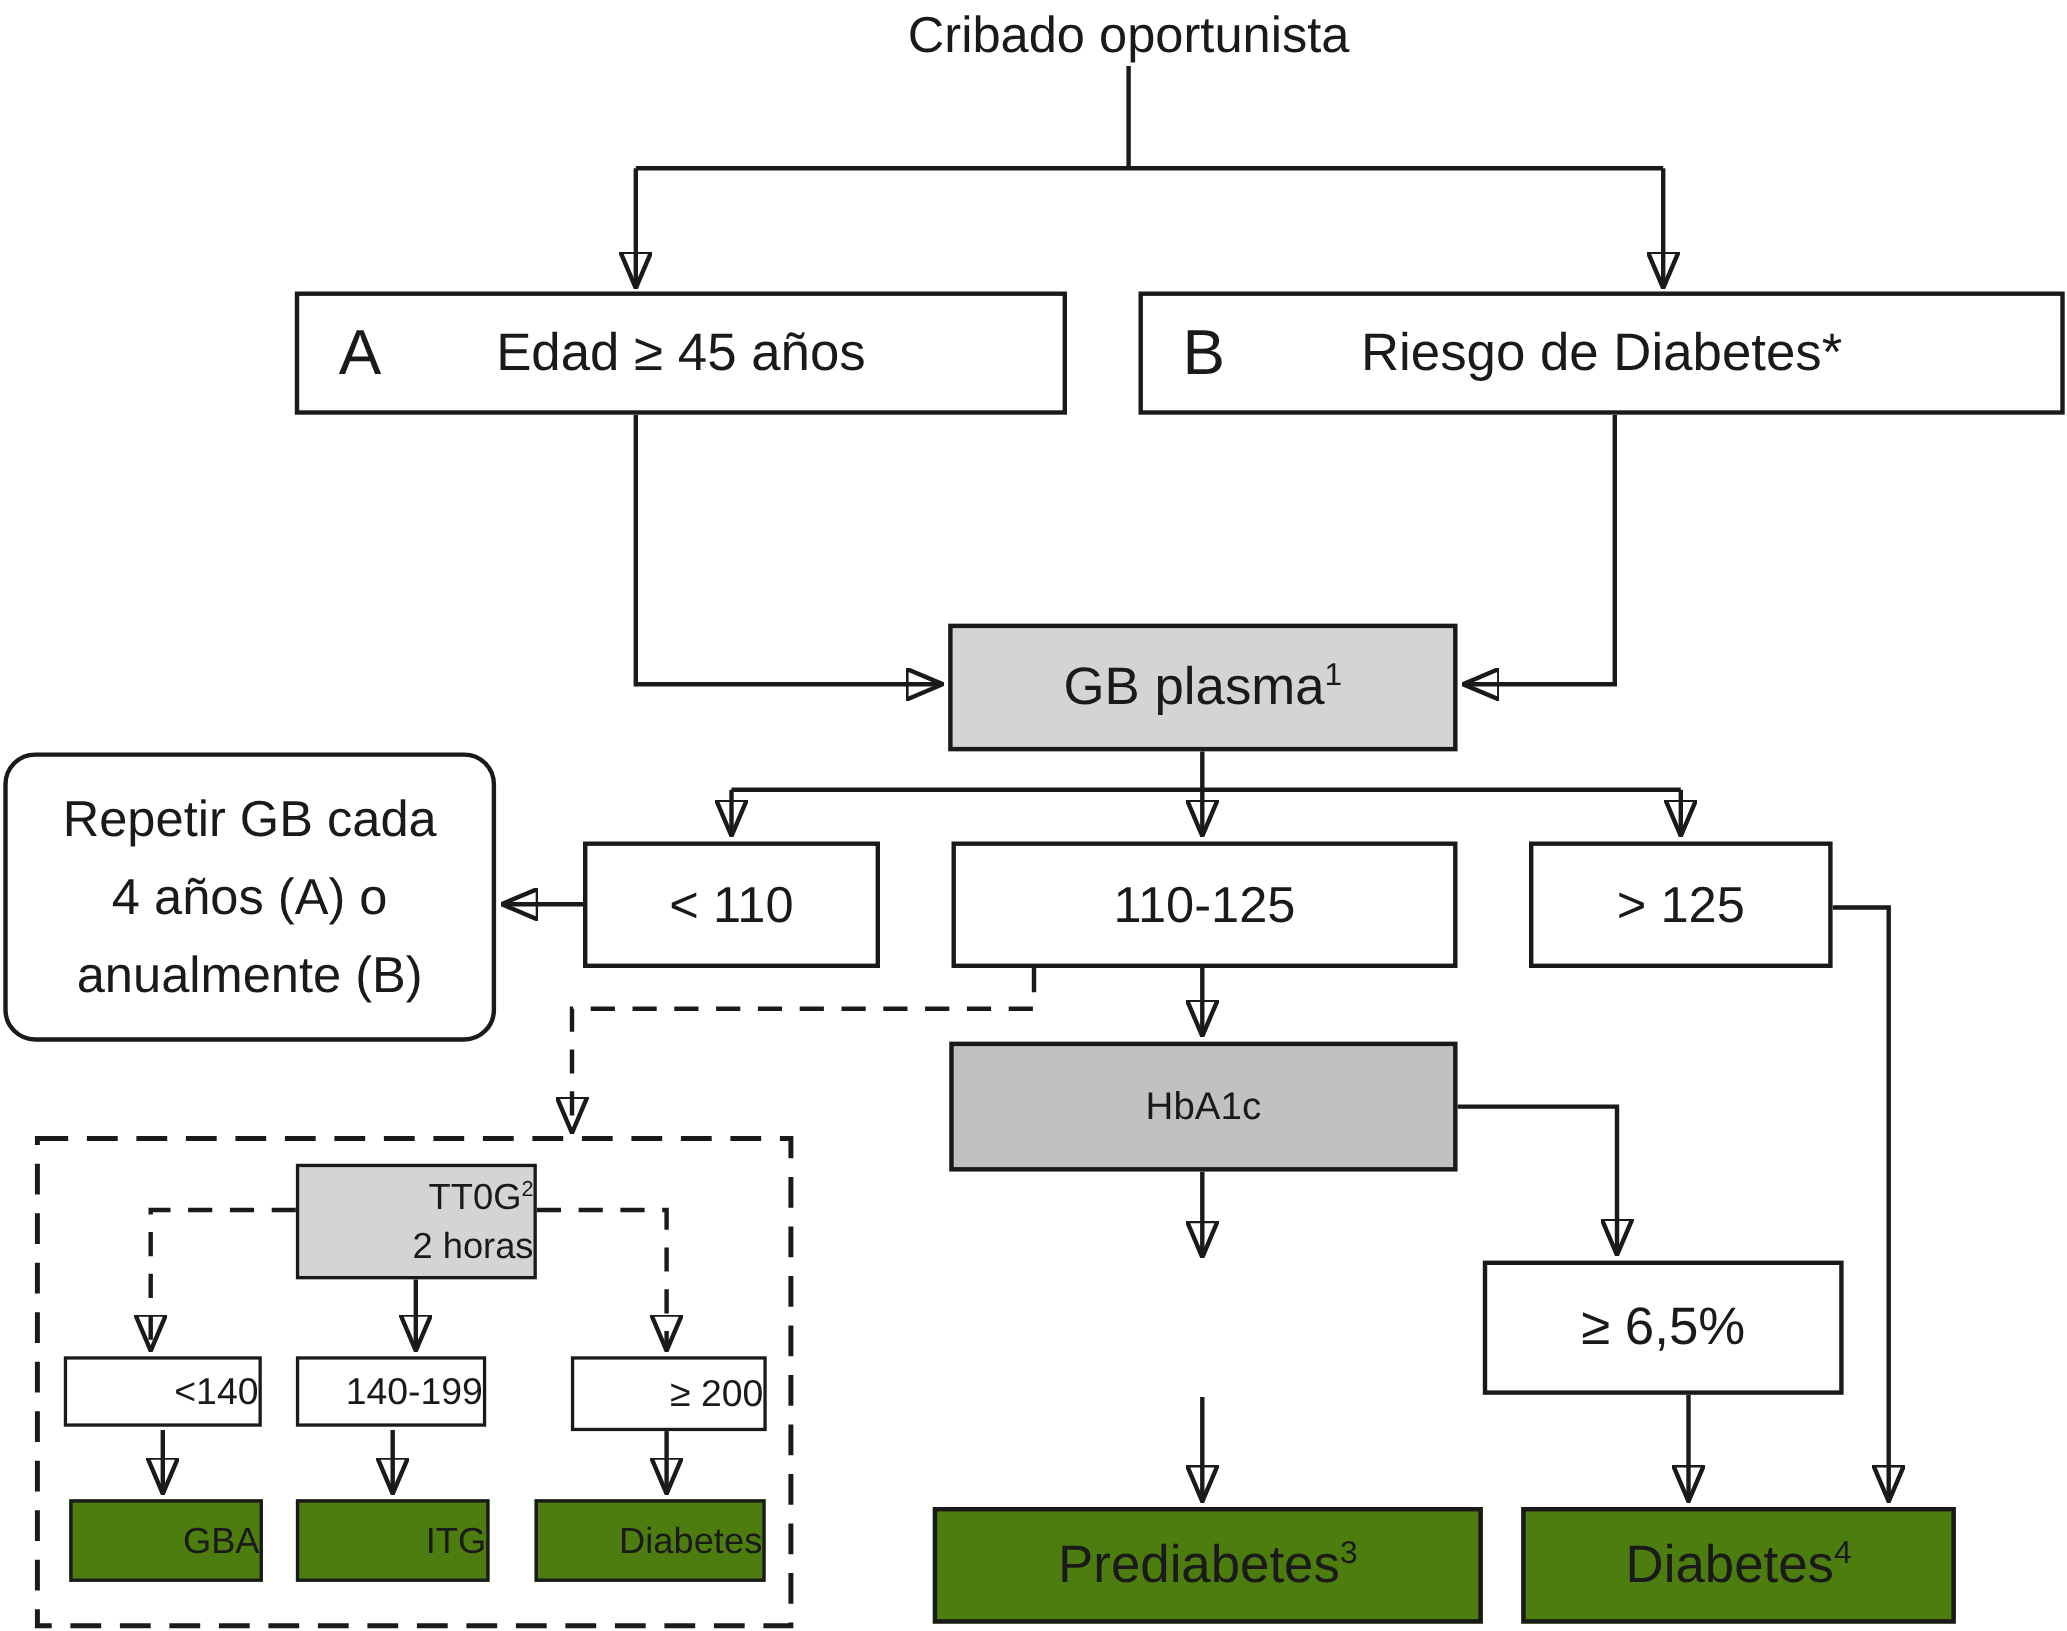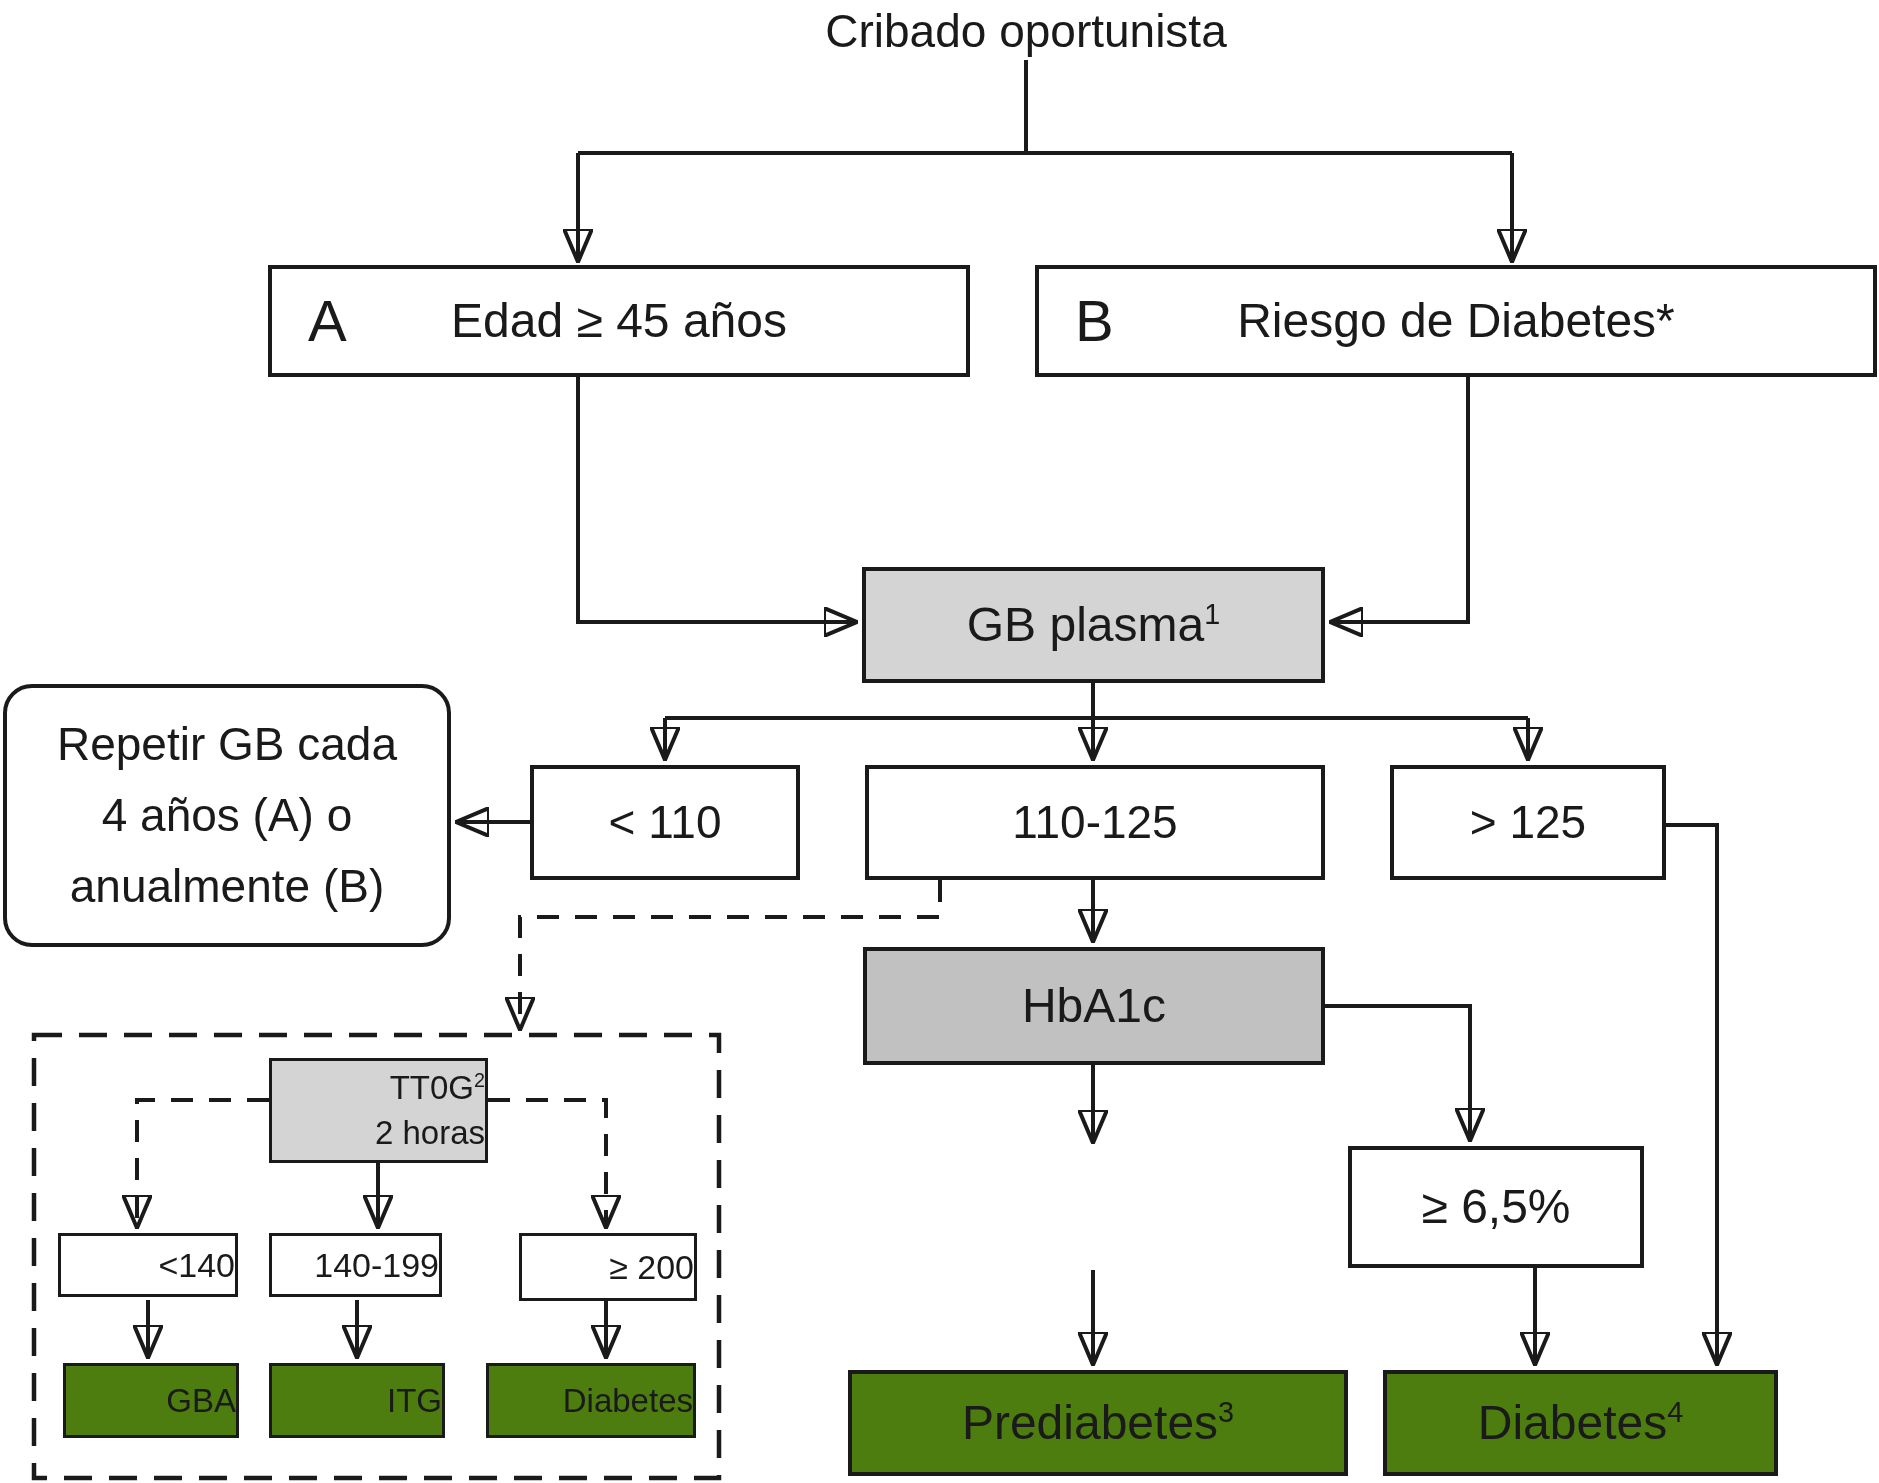--- a/index.html
+++ b/index.html
@@ -38,23 +38,23 @@
   sup { font-size:60%; line-height:0; }
 
   
   #boxA        { left:268px;  top:265px;  width:702px; height:112px; font-size:48px; }
   #boxB        { left:1035px; top:265px;  width:842px; height:112px; font-size:48px; }
   #gb          { left:862px;  top:567px;  width:463px; height:116px; font-size:48px; }
   #repetir     { left:3px;    top:684px;  width:448px; height:263px; font-size:46px; line-height:1.55;border-radius:29px; }
   #lt110       { left:530px;  top:765px;  width:270px; height:115px; font-size:46px;justify-content:center; }
   #b110125     { left:865px;  top:765px;  width:460px; height:115px; font-size:46px; }
   #gt125       { left:1390px; top:765px;  width:276px; height:115px; font-size:46px; }
-  #hba1c       { left:863px;  top:947px;  width:462px; height:118px; font-size:48px; }
+  #hba1c       { left:863px;  top:947px;  width:462px; height:118px; font-size:35px; }
   #lt65        { left:863px;  top:1148px; width:458px; height:122px; font-size:48px; }
-  #ge65        { left:1348px; top:1146px; width:296px; height:122px; font-size:48px; }
+  #ge65        { left:1348px; top:1146px; width:328px; height:122px; font-size:48px; }
   #prediabetes { left:848px;  top:1370px; width:500px; height:106px; font-size:48px; }
   #diabetes4   { left:1383px; top:1370px; width:395px; height:106px; font-size:48px; }
   #ttog        { left:269px;  top:1058px; width:219px; height:105px; font-size:33px; line-height:1.35; }
   #lt140       { left:58px;   top:1233px; width:180px; height:64px;  font-size:34px; }
   #b140199     { left:269px;  top:1233px; width:173px; height:64px;  font-size:34px; }
   #ge200       { left:519px;  top:1233px; width:178px; height:68px;  font-size:34px; }
   #gba         { left:63px;   top:1363px; width:176px; height:75px;  font-size:33px; }
   #itg         { left:269px;  top:1363px; width:176px; height:75px;  font-size:33px; }
   #diabetesTtog{ left:486px;  top:1363px; width:210px; height:75px;  font-size:33px; }
 </style>

